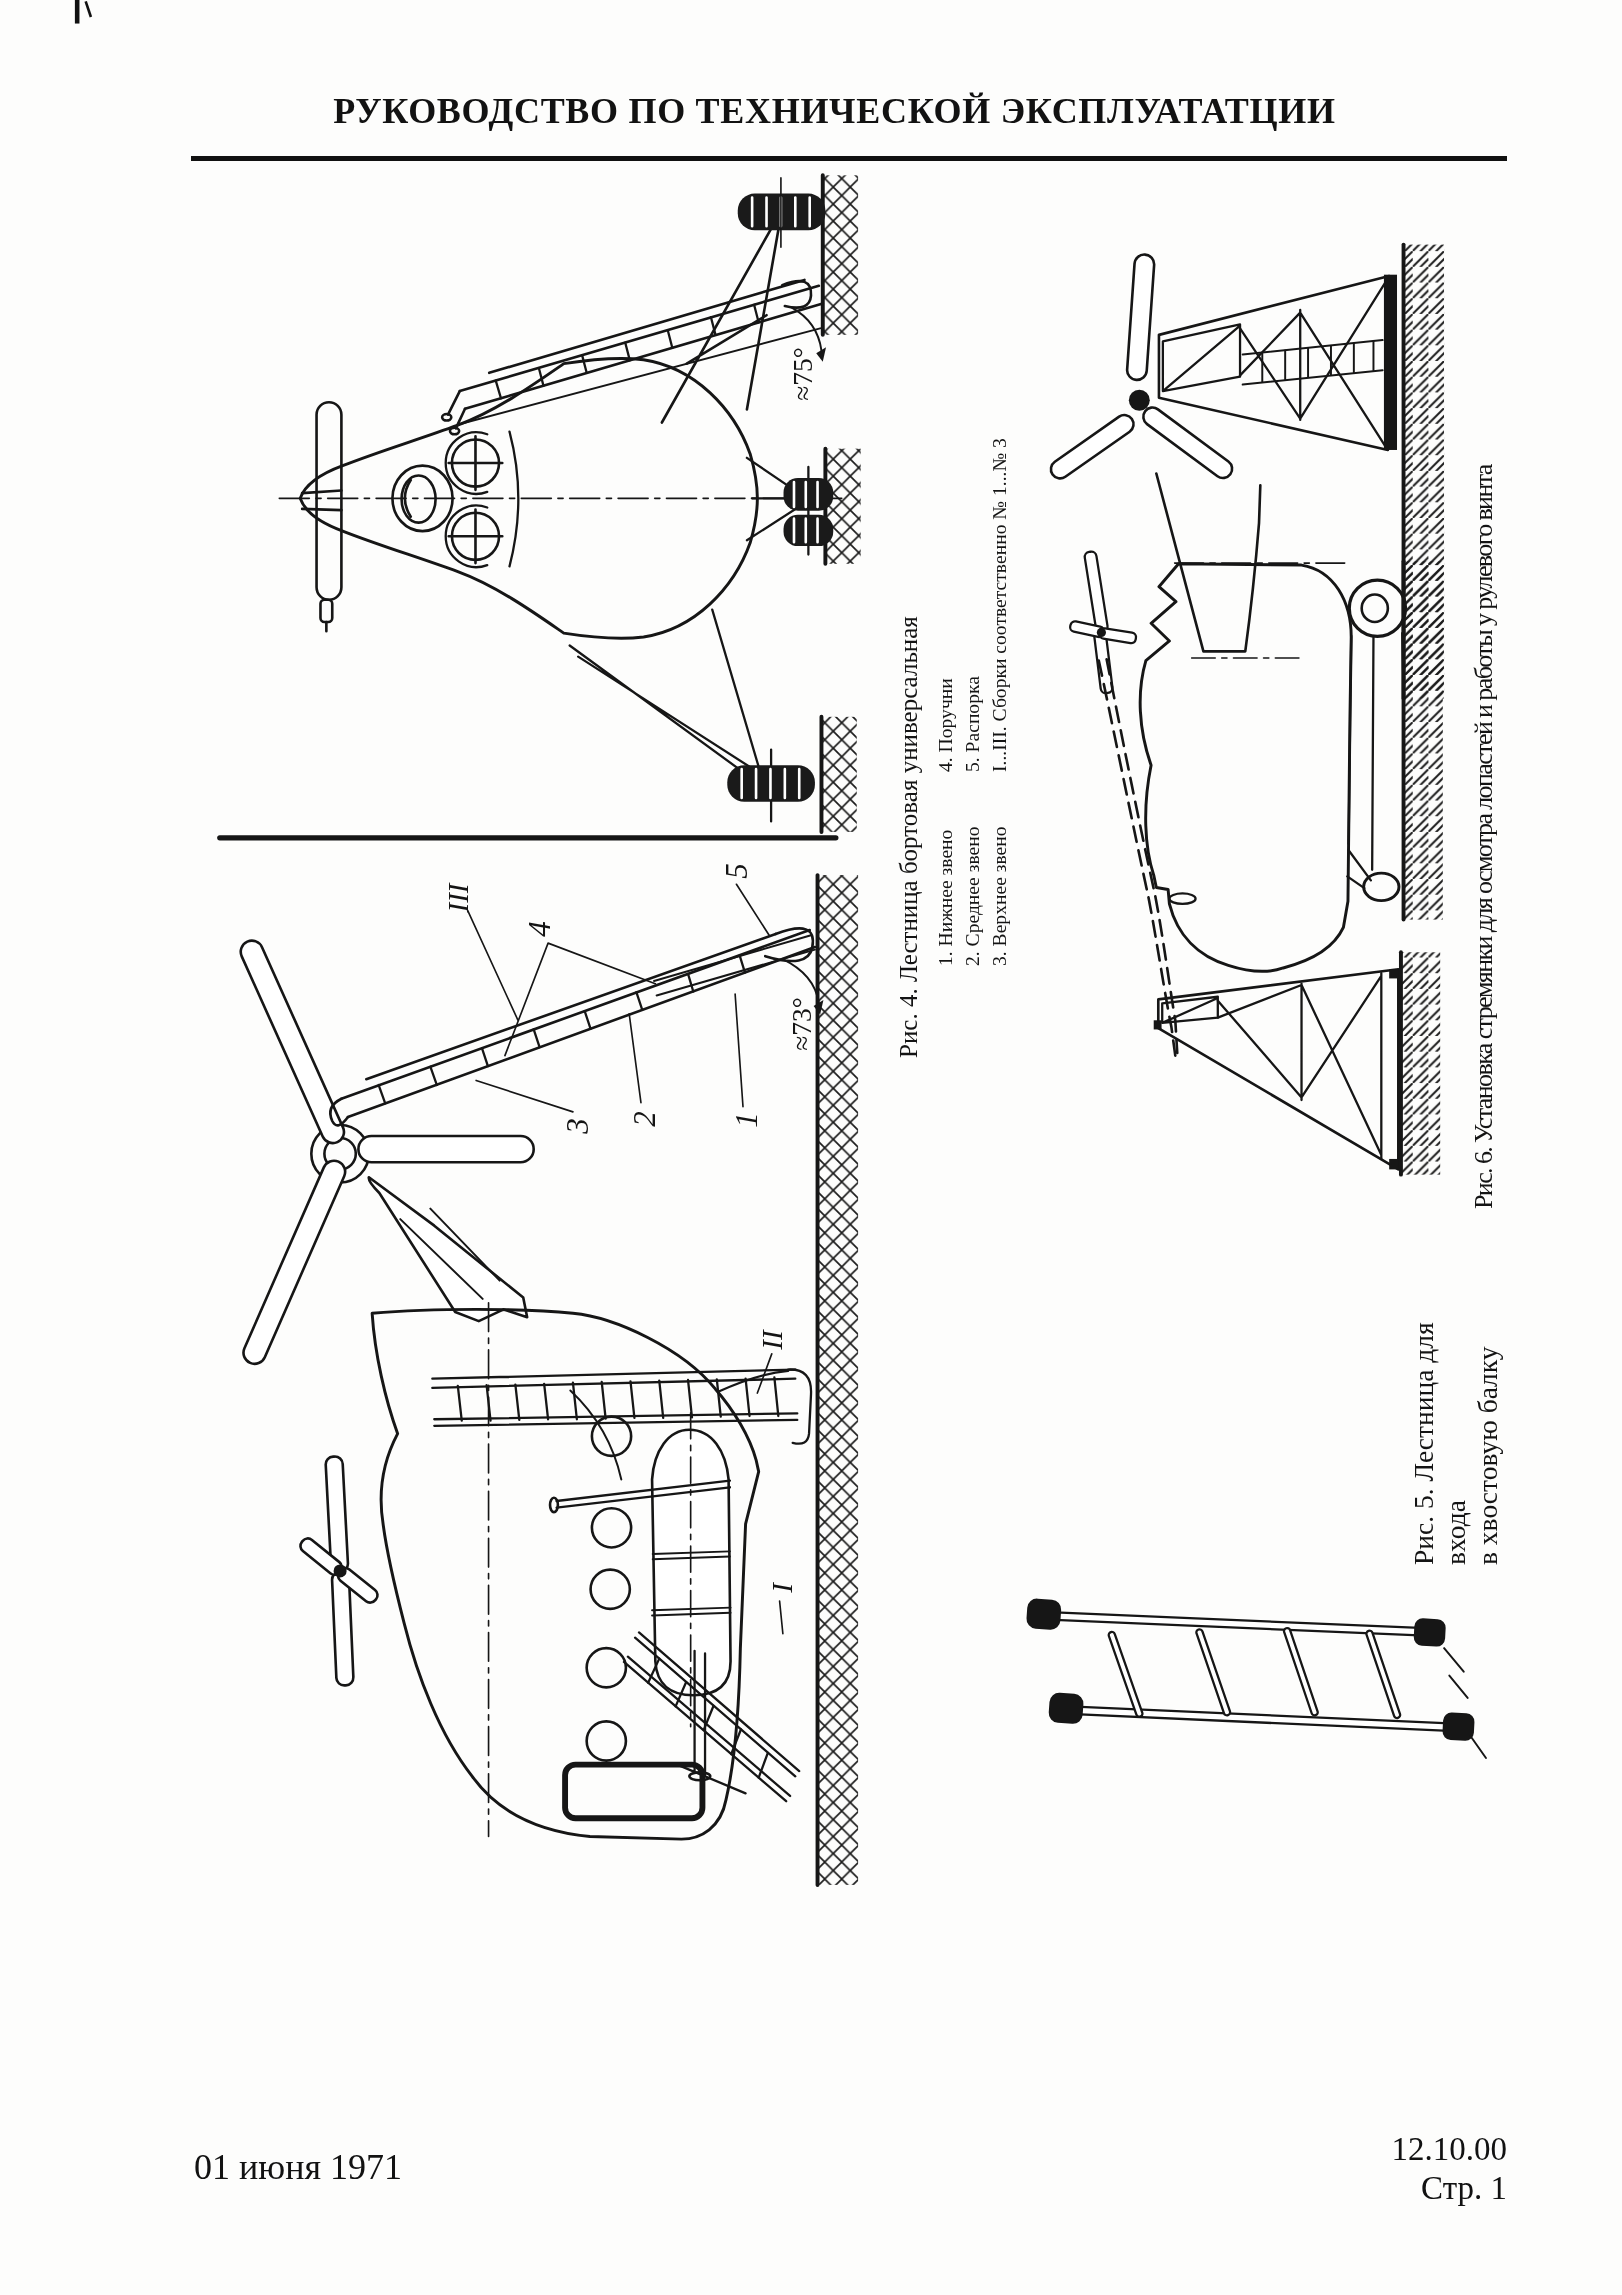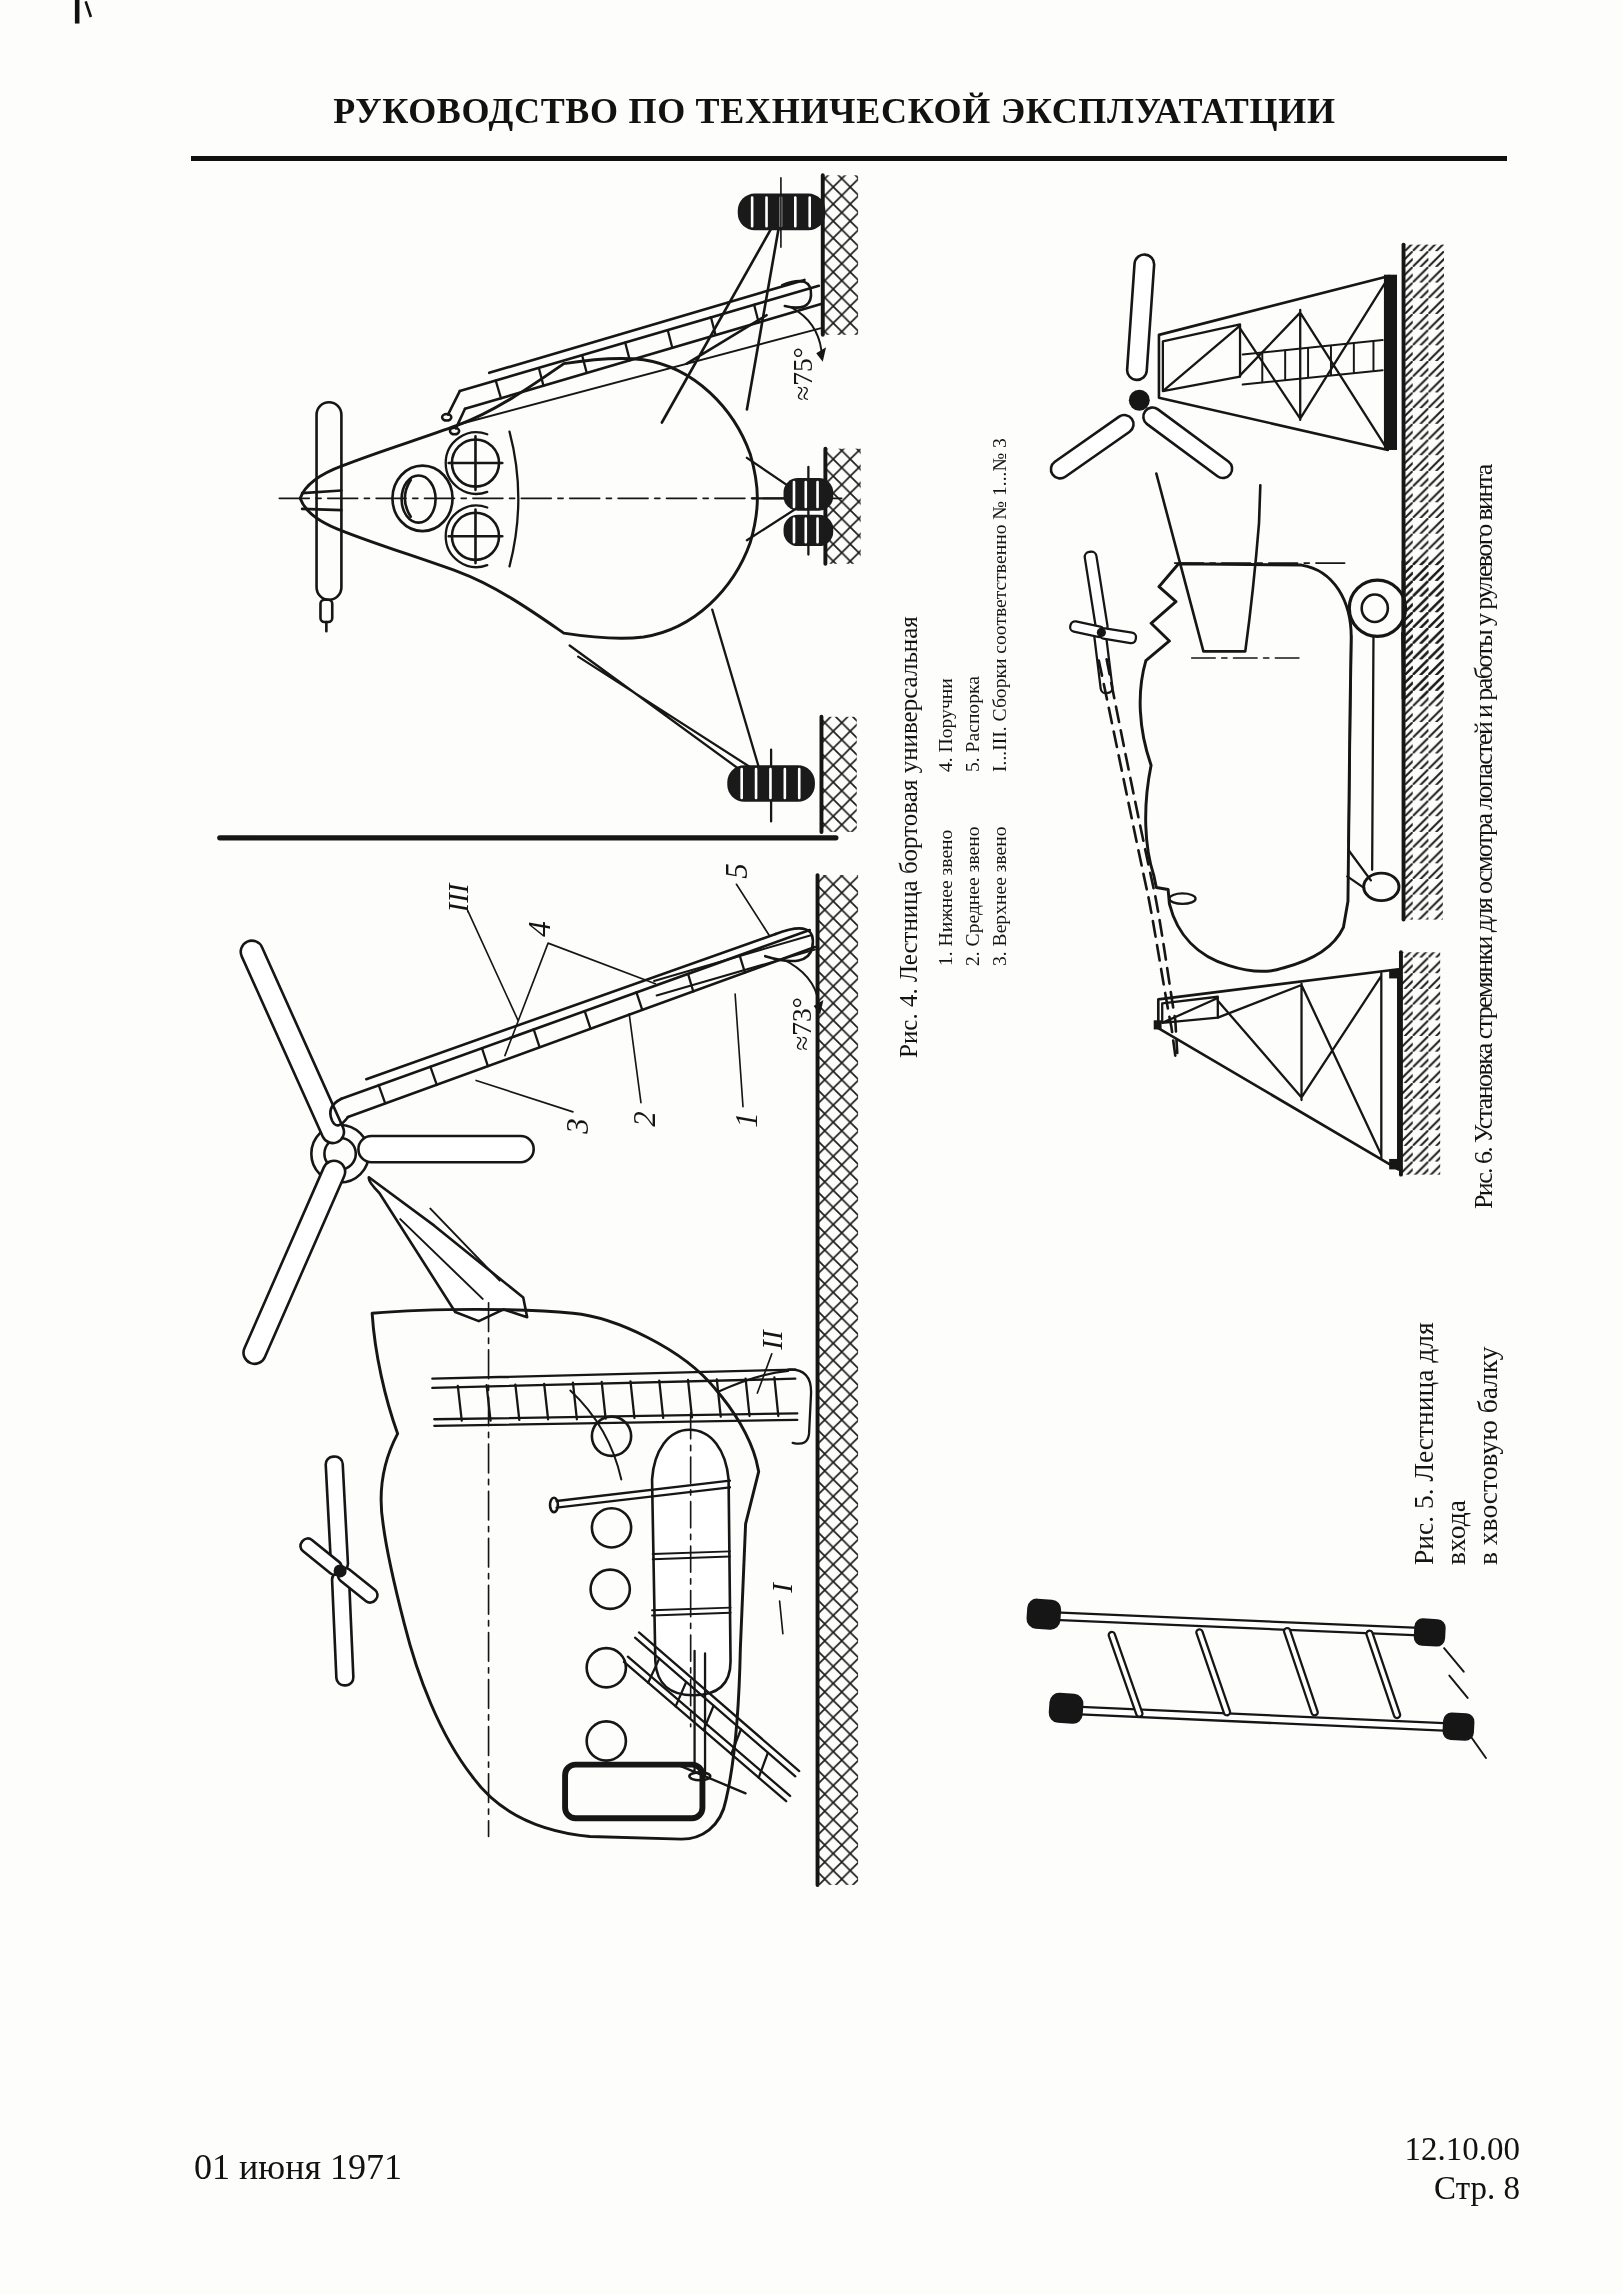--- a/index.html
+++ b/index.html
@@ -16,21 +16,21 @@
   .cap4-legend div p{margin:0;white-space:nowrap;}
   .cap5{font-size:27.5px;line-height:32px;}
   .cap5 p{margin:0;white-space:nowrap;}
   .cap6{font-size:26px;letter-spacing:-1.6px;white-space:nowrap;}
   .plbl{position:absolute;transform:translate(-50%,-50%) rotate(-90deg);
         font-style:italic;font-size:31px;white-space:nowrap;color:#141414;}
   .albl{position:absolute;transform:translate(-50%,-50%) rotate(-90deg);
         font-size:27.5px;white-space:nowrap;color:#141414;}
   .roman{font-size:29px;}
   .footer-date{position:absolute;left:194px;top:2146px;font-size:36px;white-space:nowrap;}
-  .footer-right{position:absolute;right:102px;top:2130px;font-size:33px;line-height:39px;
+  .footer-right{position:absolute;right:115px;top:2130px;font-size:33px;line-height:39px;
                 text-align:right;white-space:nowrap;}
 </style>
 </head>
 <body>
 
 <div class="page">
 
   <div class="doc-title">РУКОВОДСТВО ПО ТЕХНИЧЕСКОЙ ЭКСПЛУАТАТЦИИ</div>
   <div class="title-rule"></div>
 
@@ -246,17 +246,17 @@
   <span class="plbl" style="left:737px;top:871px;">5</span>
   <span class="plbl" style="left:578px;top:1126px;">3</span>
   <span class="plbl" style="left:645px;top:1119px;">2</span>
   <span class="plbl" style="left:747px;top:1120px;">1</span>
   <span class="plbl roman" style="left:772px;top:1340px;">II</span>
   <span class="plbl roman" style="left:782px;top:1588px;">I</span>
 
   <div class="footer-date">01 июня 1971</div>
   <div class="footer-right">
     <div>12.10.00</div>
-    <div>Стр. 8</div>
+    <div>Стр. 1</div>
   </div>
 
 </div>
 
 
 </body></html>

